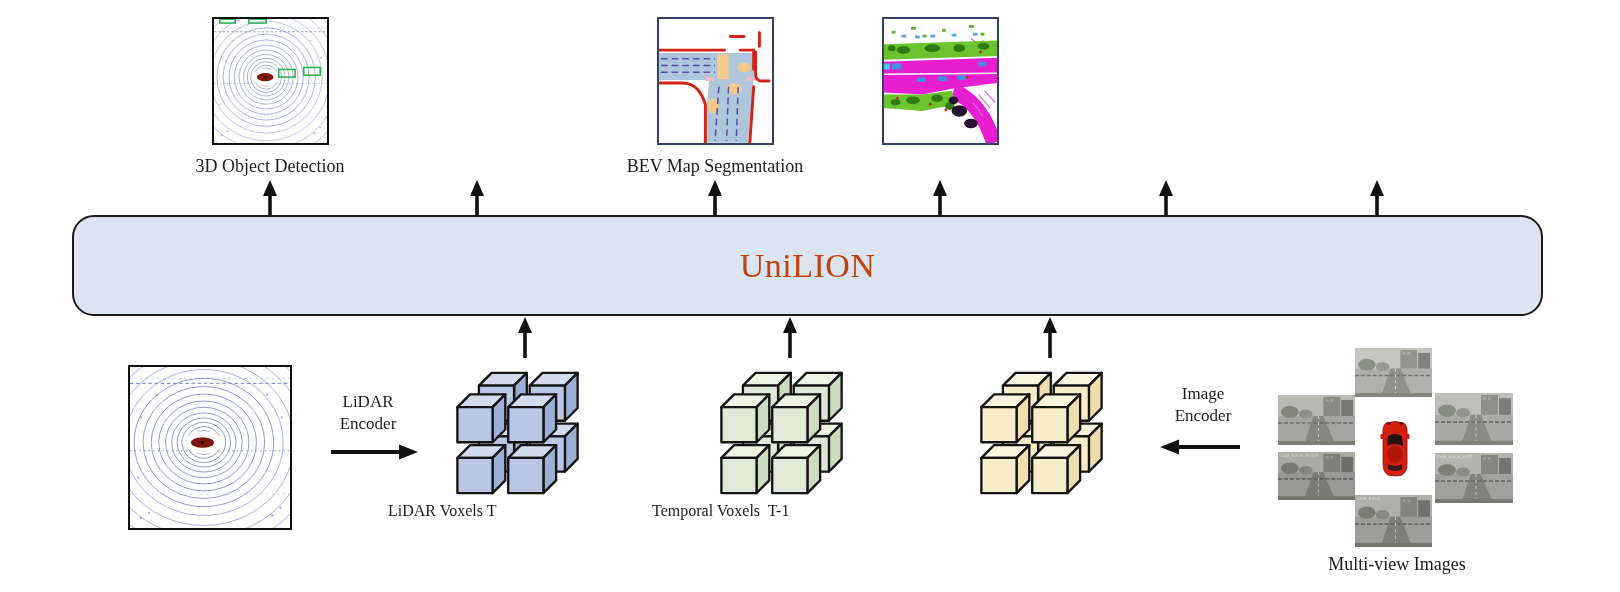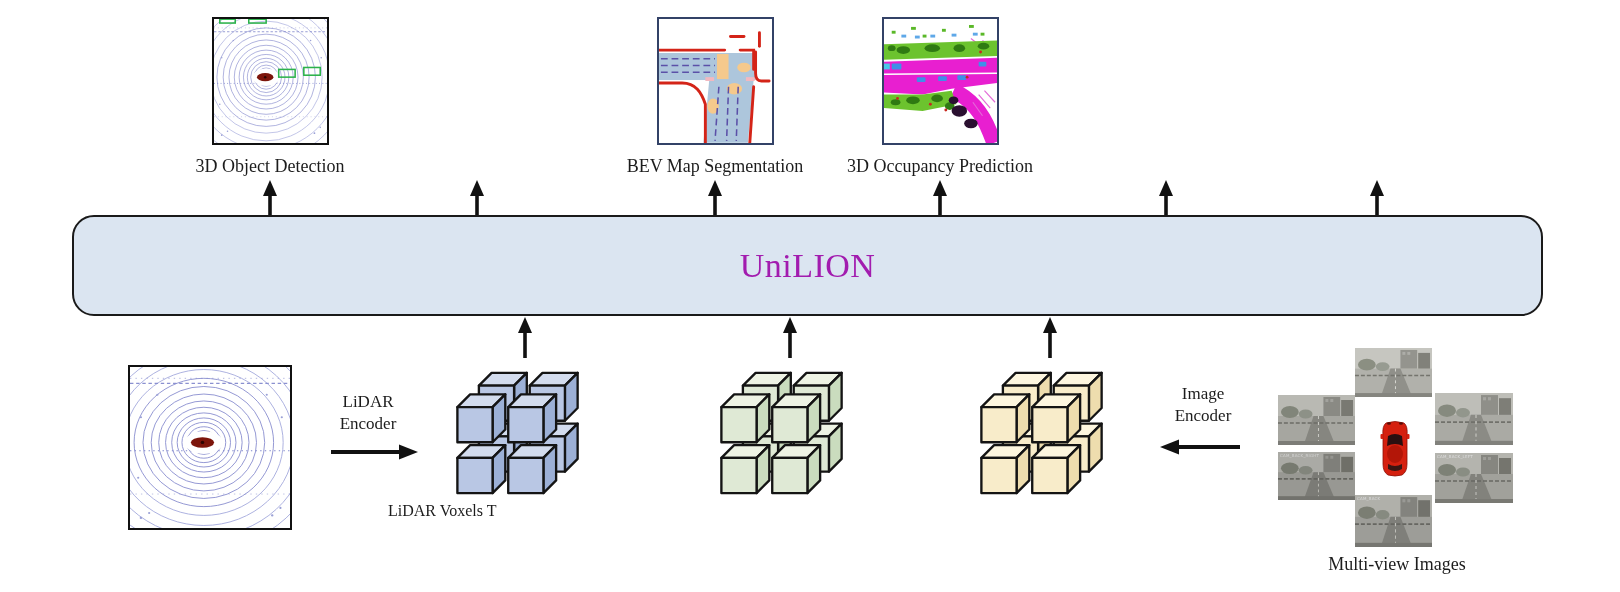--- a/index.html
+++ b/index.html
@@ -11,21 +11,21 @@
   .t0{left:160px}.t1{left:367px}.t2{left:605px}.t3{left:830px}.t4{left:1056px}.t5{left:1267px}
   .thumb{width:117px;height:128px;border:2px solid #111;box-sizing:border-box;background:#fff;}
   .thumb.navy{border-color:#334267;}
   .thumb svg{display:block;width:100%;height:100%;}
   .task-label{margin-top:11px;font-size:18px;line-height:21px;white-space:pre;text-align:center;}
 
   
   .core-bar{position:absolute;left:72px;top:215px;width:1471px;height:101px;box-sizing:border-box;
             background:var(--core-fill,#dbe5f1);border:2.5px solid var(--core-border,#1a1a1a);
             border-radius:22px;display:flex;align-items:center;justify-content:center;}
-  .core-label{font-size:34px;letter-spacing:.5px;color:#a21caf;}
+  .core-label{font-size:34px;letter-spacing:.5px;color:#c2410c;}
 
   
   .pc-panel{position:absolute;left:128px;top:365px;width:164px;height:165px;border:2px solid #111;
             box-sizing:border-box;background:#fff;}
   .pc-panel svg{display:block;width:100%;height:100%;}
   .caption{position:absolute;width:220px;text-align:center;font-size:18px;white-space:pre;}
   #pc-caption{left:102px;top:554px;}
   #mv-caption{left:1287px;top:554px;}
 
   .voxels{position:absolute;width:136px;height:131px;}
@@ -241,21 +241,20 @@
         </g>
         <g fill="#c8281e">
           <circle cx="14" cy="82" r="1.5"></circle>
             <circle cx="48" cy="88" r="1.5"></circle>
             <circle cx="86" cy="60" r="1.5"></circle>
           <circle cx="64" cy="94" r="1.5"></circle>
             <circle cx="100" cy="34" r="1.5"></circle>
         </g>
       </svg>
     </div>
-    <div class="task-label">3D Occupancy Prediction</div>
   </div>
 
 
 
   <div class="core-bar" style="--core-fill: #dbe5f1; --core-border: #1a1a1a;">
     <div class="core-label">UniLION</div>
   </div>
 
   <div class="pc-panel">
     <svg viewBox="0 0 117 128" preserveAspectRatio="none">
@@ -302,20 +301,21 @@
         <use href="#cube" x="78" y="20"></use>
       <use href="#cube" x="26" y="72"></use>
         <use href="#cube" x="78" y="72"></use>
       <use href="#cube" x="4" y="42"></use>
         <use href="#cube" x="56" y="42"></use>
       <use href="#cube" x="4" y="94"></use>
         <use href="#cube" x="56" y="94"></use>
     </svg>
   </div>
   <div class="vox-label" id="vox-lidar-label">LiDAR Voxels T</div>
+  <div class="vox-label" id="vox-temporal-label">Temporal Voxels  T-1</div>
 
   <div class="photo mv-top">
     <svg viewBox="0 0 78 50" preserveAspectRatio="none">
         <use href="#scene"></use>
       </svg>
   </div>
   <div class="photo mv-lu">
     <svg viewBox="0 0 78 50" preserveAspectRatio="none">
         <use href="#scene"></use>
       </svg>

